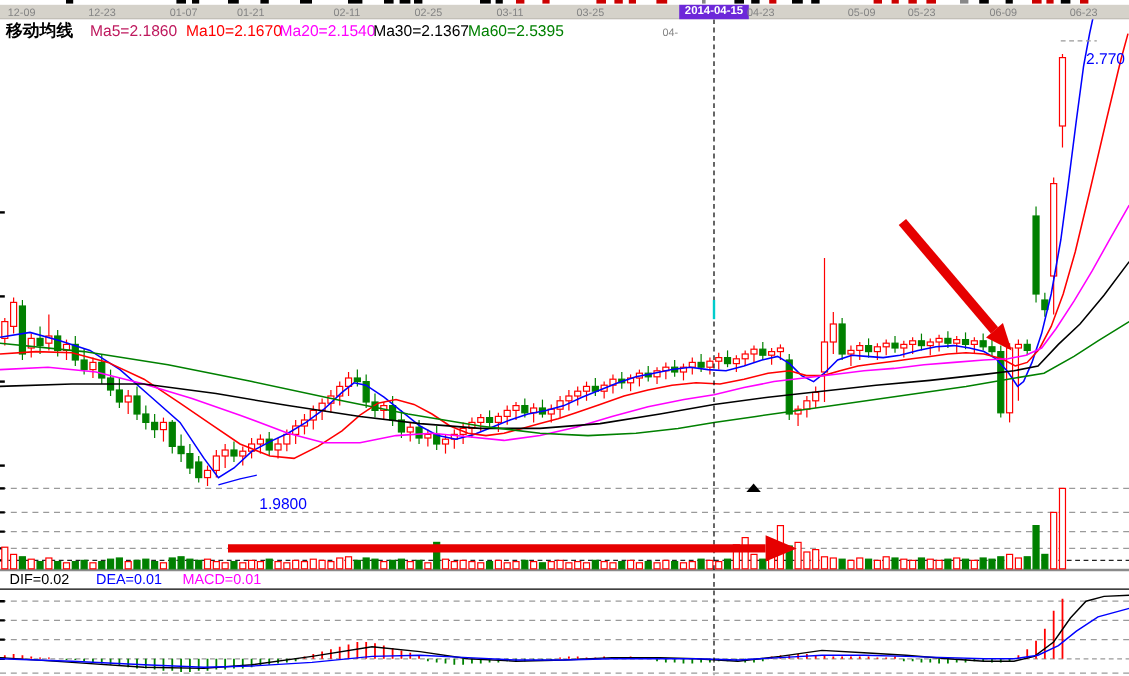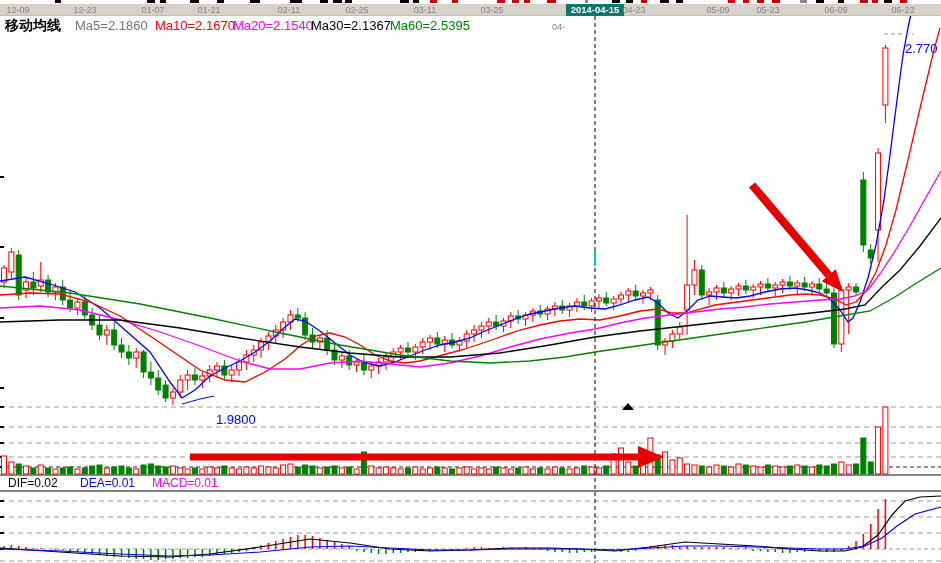--- a/index.html
+++ b/index.html
@@ -15,21 +15,21 @@
   }
   .date-label {
     position:absolute; top:1px; transform:translateX(-50%);
     font-size:9px; color:#848484; white-space:nowrap;
   }
   #date-partial {
     position:absolute; top:18px; font-size:9px; color:#848484; white-space:nowrap;
   }
   #date-highlight {
     position:absolute; left:566px; top:0px; width:58px; height:12px;
-    background:#0f766e; color:#ffffff; font-size:9.5px; font-weight:bold;
+    background:#6d28d9; color:#ffffff; font-size:9.5px; font-weight:bold;
     text-align:center; line-height:12px; white-space:nowrap;
   }
   #legend-row { position:absolute; left:0; top:17px; width:941px; height:16px;padding-left:12px; }
   #legend-title { position:absolute; left:5px; top:0; font-size:14px; color:#000; font-weight:bold; white-space:nowrap; }
   .legend-item { position:absolute; top:1px; font-size:13px; white-space:nowrap; }
   #indicator-row { position:absolute; left:0; top:476px; width:920px; height:15px; }
   .indicator-item { position:absolute; top:0; font-size:12px; white-space:nowrap; }
   #pattern-note {
     position:absolute; left:680px; top:148px; font-size:17px; font-weight:bold;
     color:#e60000; letter-spacing:1px; white-space:nowrap;
@@ -621,21 +621,21 @@
       <span class="date-label" style="left: 492px;">03-25</span>
       <span class="date-label" style="left: 634px;">04-23</span>
       <span class="date-label" style="left: 702px; margin-left: 16px;">05-09</span>
       <span class="date-label" style="left: 768px;">05-23</span>
       <span class="date-label" style="left: 836px;">06-09</span>
       <span class="date-label" style="left: 903px;">06-23</span>
     </div>
 
   <div id="legend-row">
     <span id="legend-title">移动均线</span>
-  <span class="legend-item" style="left: 75px; color: #737373;">Ma5=2.1860</span>
+  <span class="legend-item" style="left: 75px; color: #be185d;">Ma5=2.1860</span>
       <span class="legend-item" style="left: 155px; color: rgb(255, 0, 0);">Ma10=2.1670</span>
       <span class="legend-item" style="left: 233px; color: rgb(255, 0, 255);">Ma20=2.1540</span>
       <span class="legend-item" style="left: 311px; color: rgb(0, 0, 0);">Ma30=2.1367</span>
       <span class="legend-item" style="left: 390px; color: rgb(0, 128, 0);">Ma60=2.5395</span>
     </div>
 
   <div id="indicator-row">
       <span class="indicator-item" style="left: 8px; color: rgb(0, 0, 0);">DIF=0.02</span>
       <span class="indicator-item" style="left: 80px; color: rgb(0, 0, 255);">DEA=0.01</span>
       <span class="indicator-item" style="left: 152px; color: rgb(255, 0, 255);">MACD=0.01</span>

